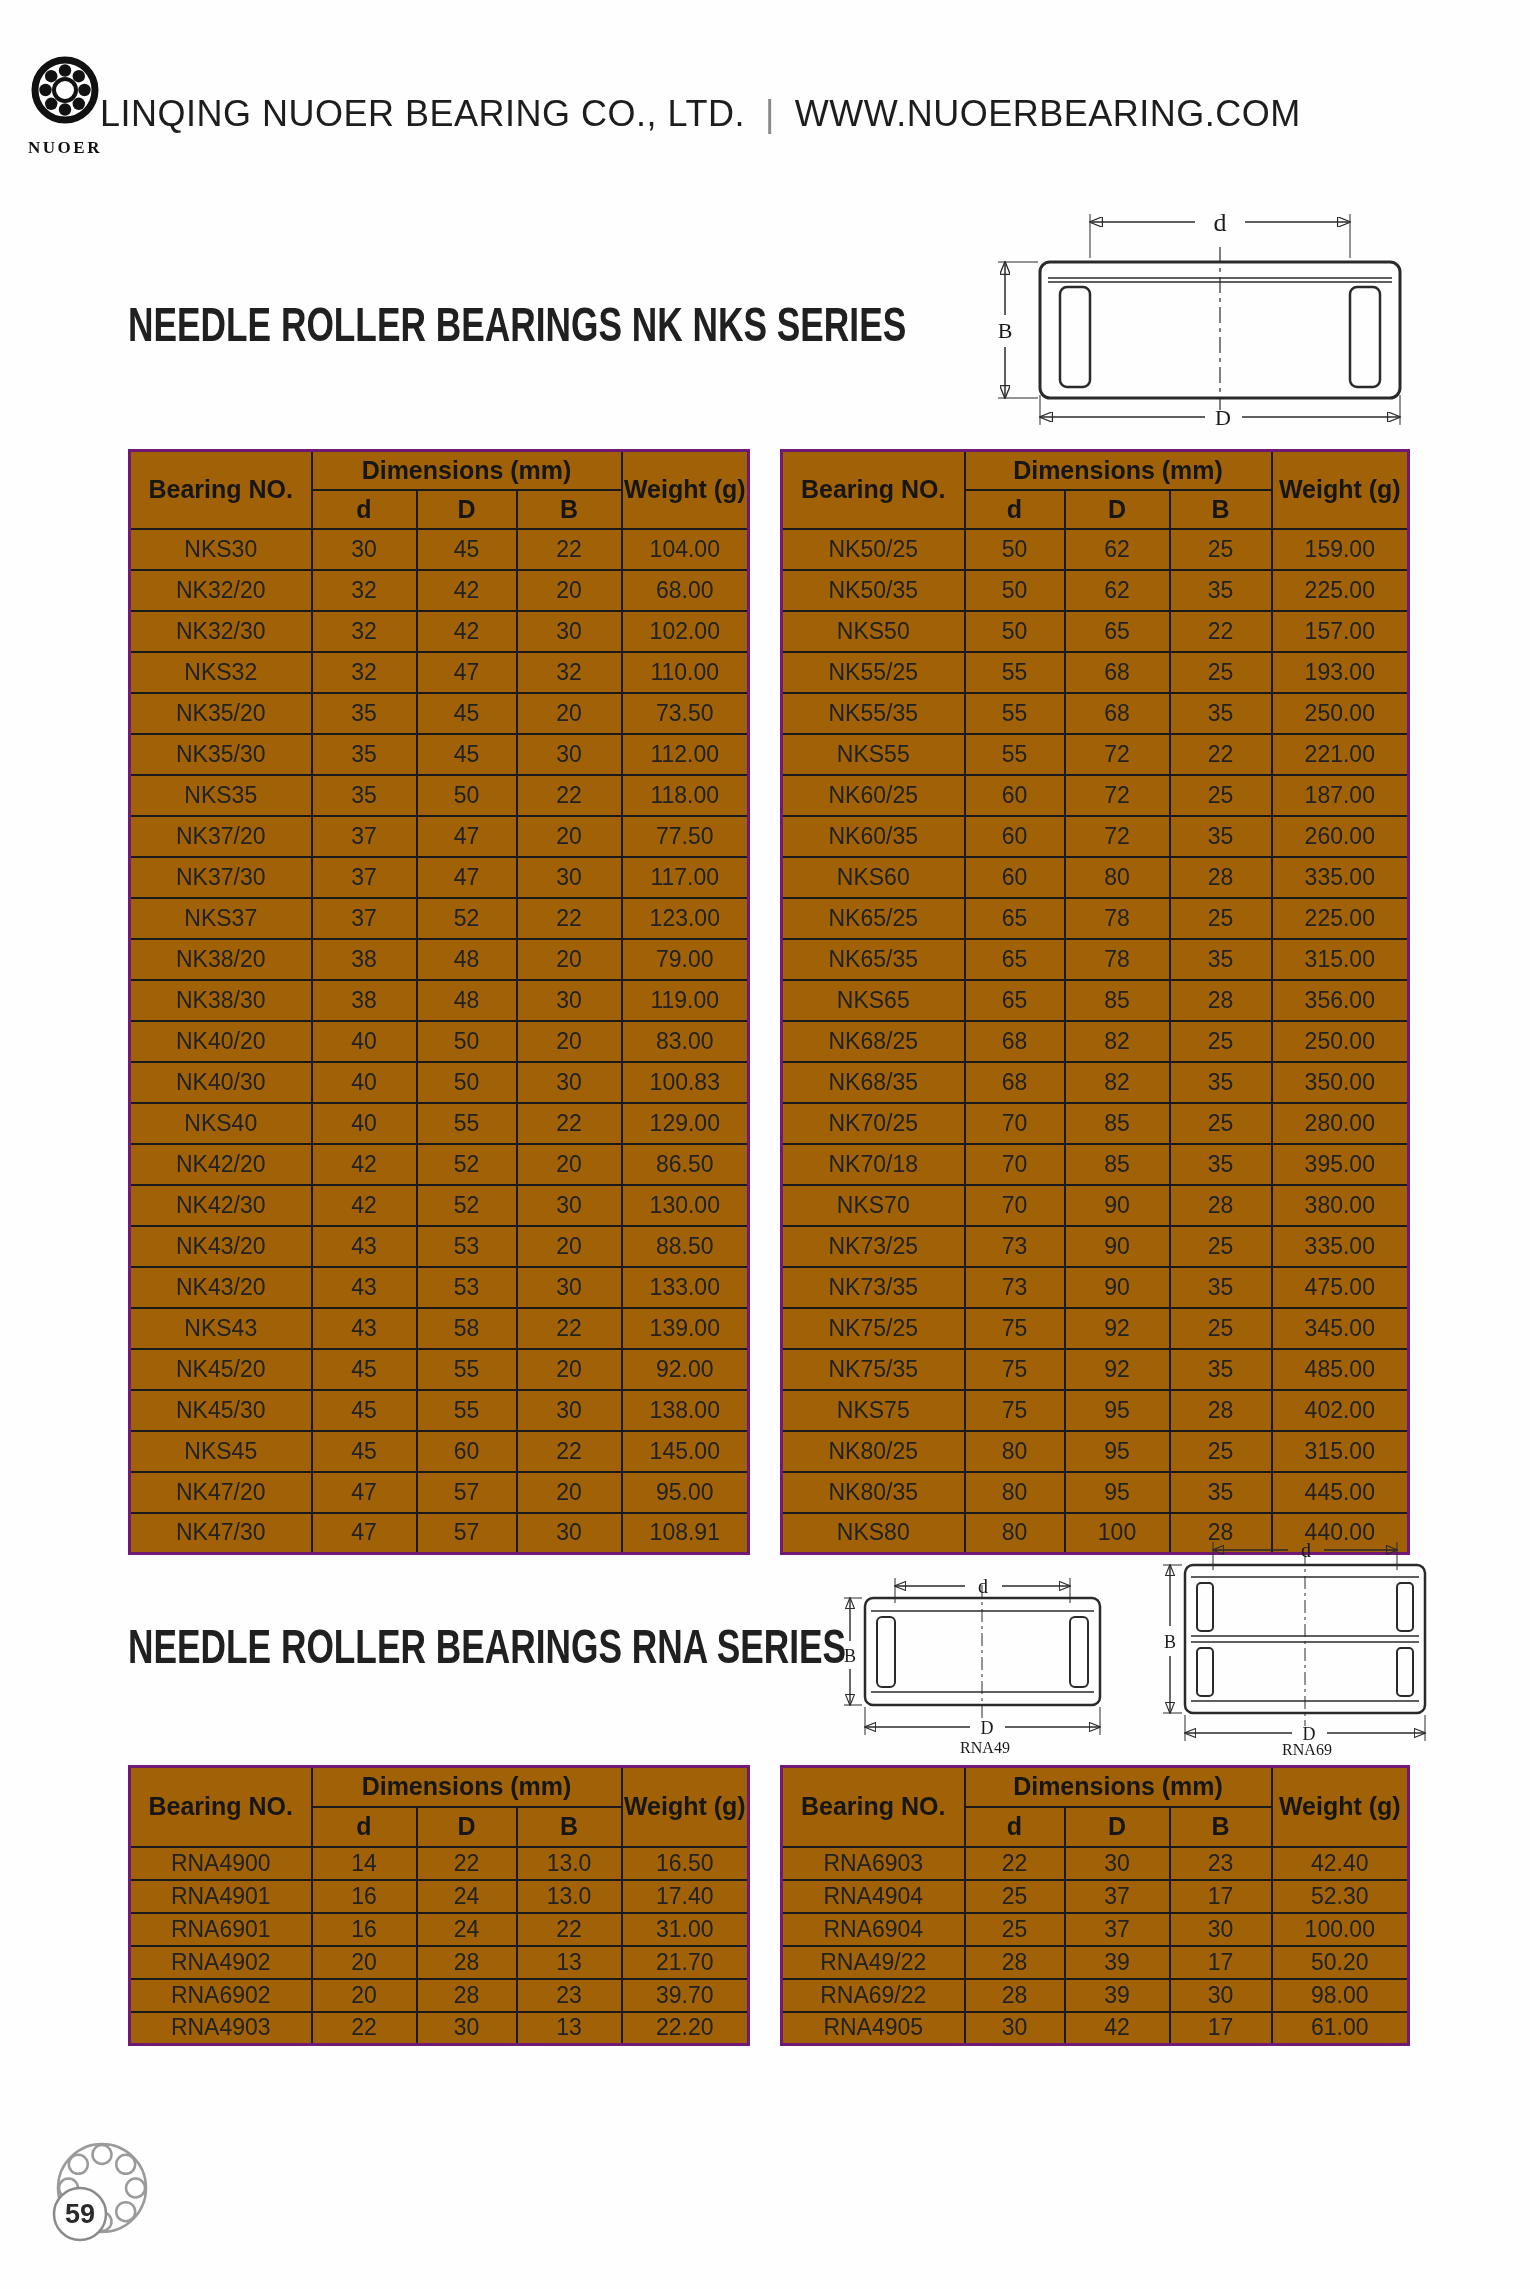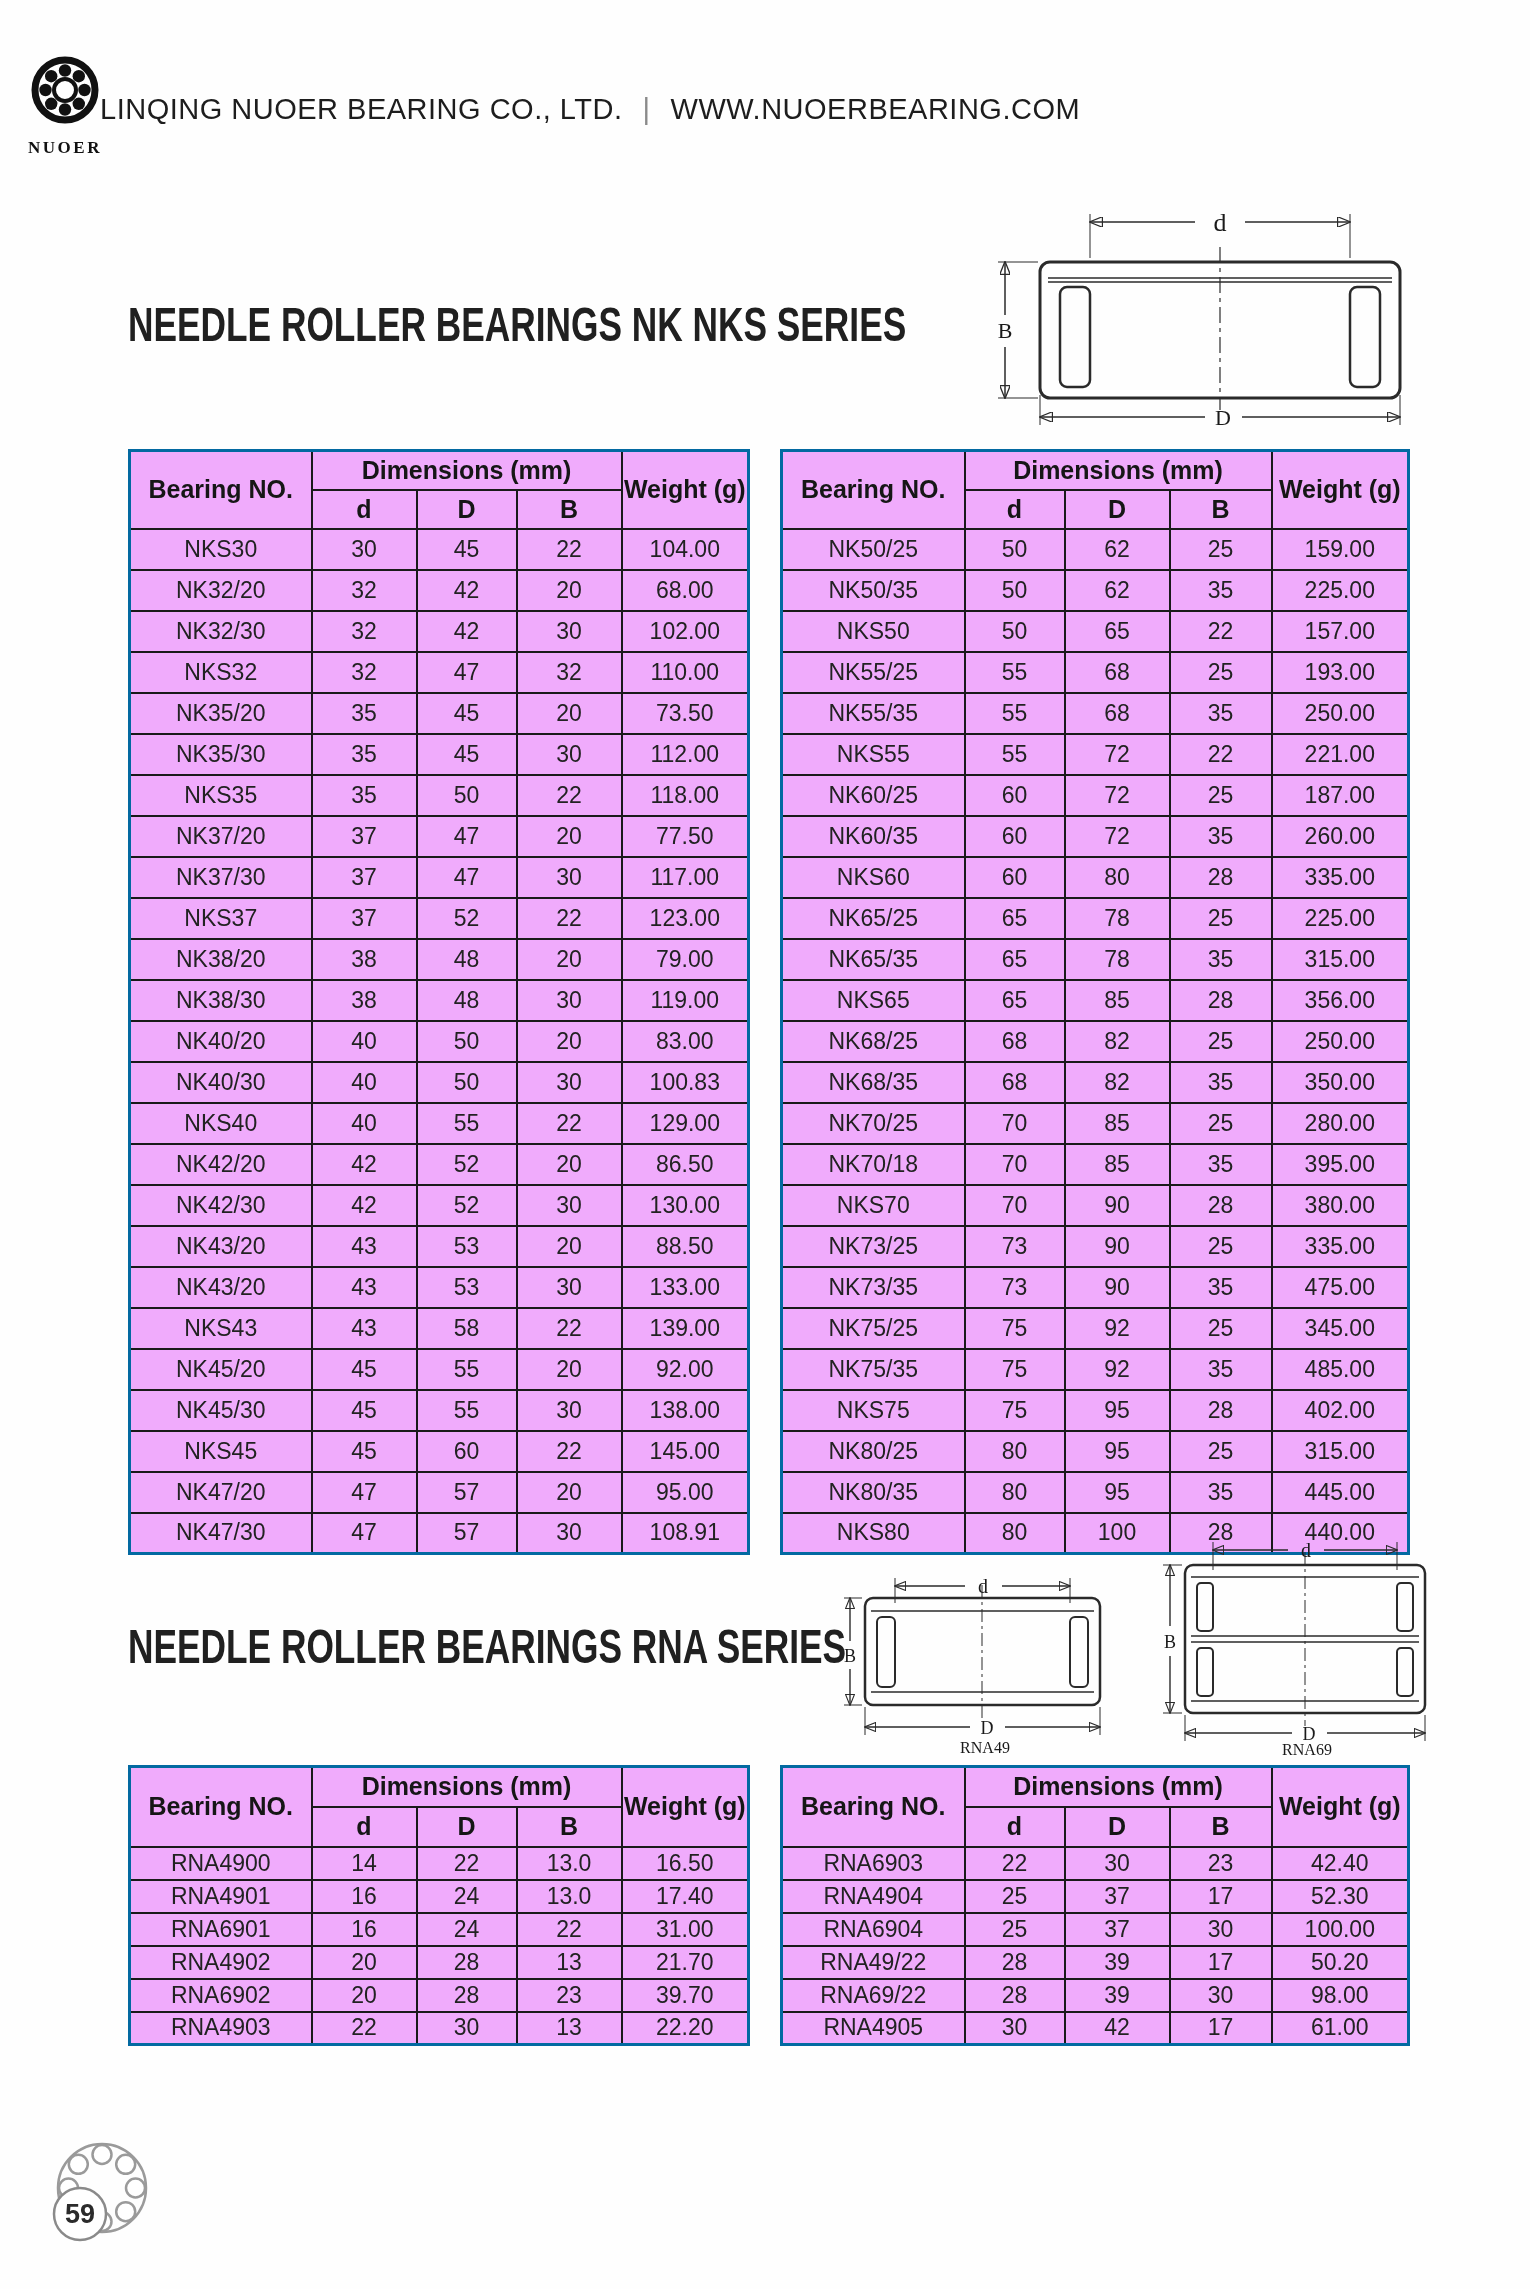--- a/index.html
+++ b/index.html
@@ -5,37 +5,37 @@
   html,body { margin:0; padding:0; background:#d8d8d8; }
   .page {
     position:relative; width:1530px; height:2289px; margin:0 auto;
     background:#fefefe; font-family:"Liberation Sans", sans-serif; color:#1c1c1c;
     overflow:hidden;
   }
 
   
   .brand-logo { position:absolute; left:27px; top:48px; }
   .company-line {
-    position:absolute; left:100px; top:93px; font-size:29px; letter-spacing:.5px;
+    position:absolute; left:100px; top:93px; font-size:36px; letter-spacing:.5px;
     color:#1d1d1d; white-space:nowrap;
   }
   .company-line .sep { color:#8a8a8a; margin:0 20px; font-weight:normal; }
 
   
   .section-title {
     position:absolute; left:128px; font-size:49px; font-weight:700; color:#202020;
     transform:scaleX(.72); transform-origin:left top; white-space:nowrap; line-height:1.0;
   }
   #nk-title  { top:300px; }
   #rna-title { top:1622px; }
 
   
   .data-table {
-    position:absolute; border-collapse:collapse; table-layout:fixed; background:#f0abfc;
-    border:3px solid #0369a1;
+    position:absolute; border-collapse:collapse; table-layout:fixed; background:#a16207;
+    border:3px solid #701a75;
   }
   .data-table th, .data-table td {
     border:2px solid #1a1a1a; text-align:center; vertical-align:middle; padding:0;
     overflow:hidden; white-space:nowrap;
   }
   .data-table th { font-size:25px; font-weight:bold; color:#161616; }
   .data-table td { font-size:23px; color:#222; }
   .nk  thead tr { height:39px; }  .nk  tbody tr { height:41px; }
   .rna thead tr { height:40px; }  .rna tbody tr { height:33px; }
   #nk-left  { left:128px; top:449px;  width:619px; }

